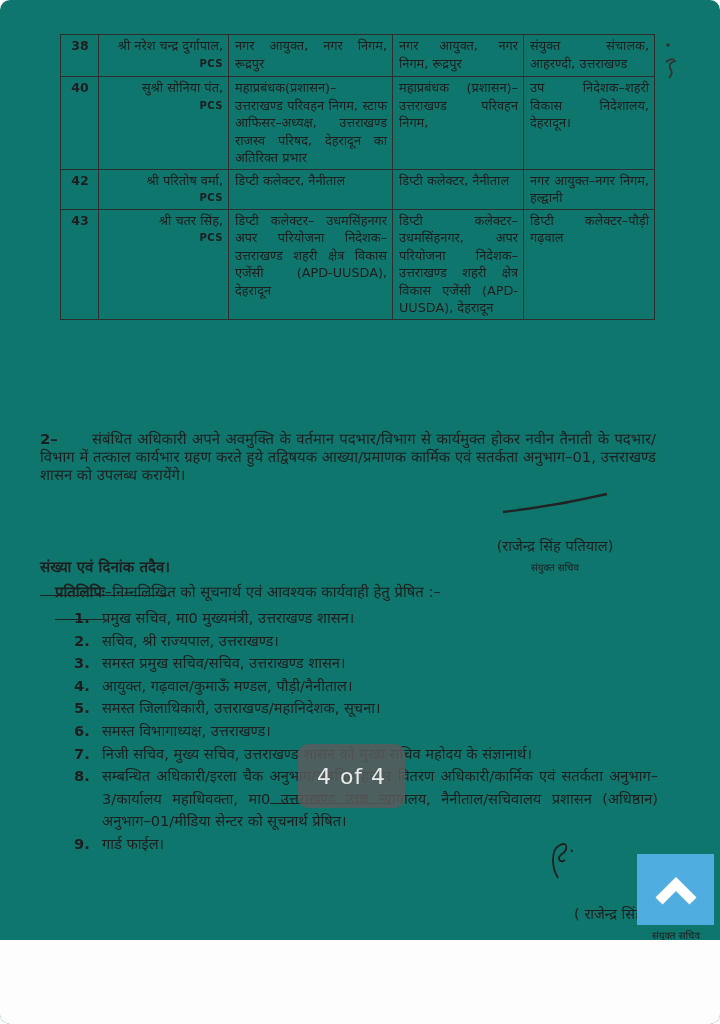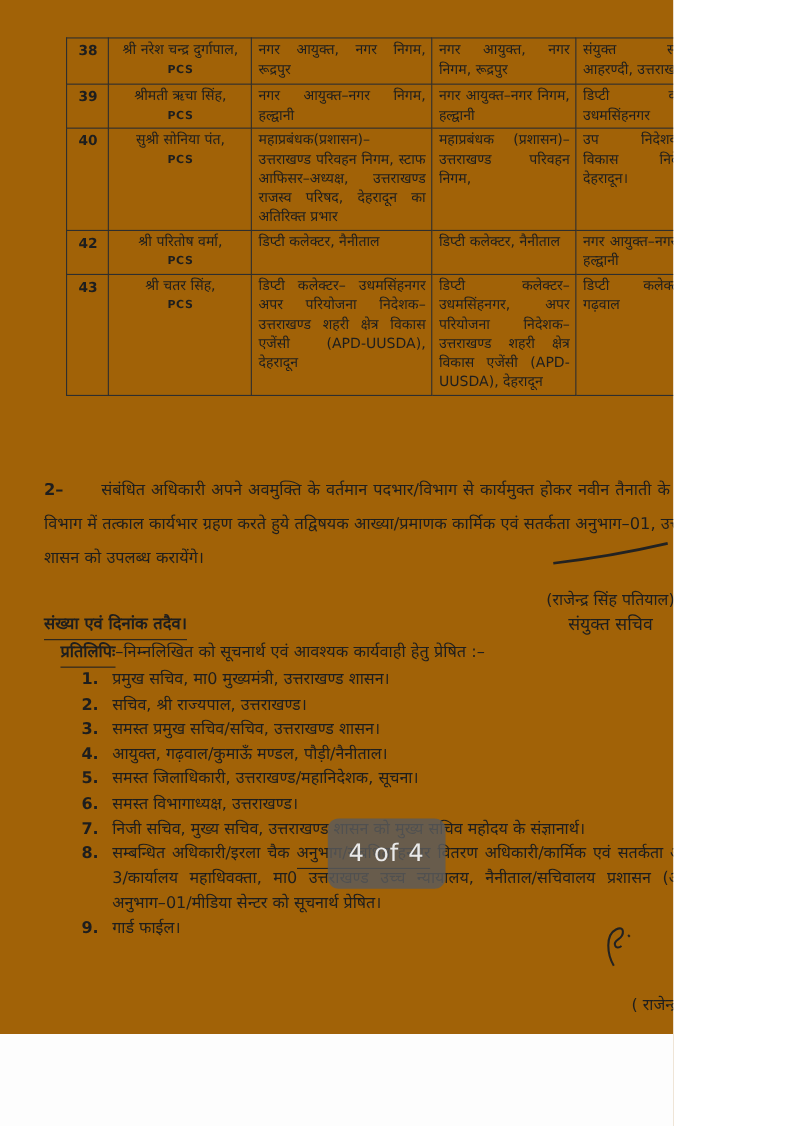--- a/index.html
+++ b/index.html
@@ -1,36 +1,36 @@
 <!DOCTYPE html>
 <html><head>
 <meta charset="utf-8">
 <style>
   html,body{margin:0;padding:0;}
-  .screen{position:relative;width:612px;height:1024px;background:#a16207;overflow:hidden;
-          font-family:"DejaVu Sans","Liberation Sans",sans-serif;color:#1e1e1e;}
+  .screen{position:relative;width:720px;height:1024px;background:#0f766e;overflow:hidden;
+          font-family:"DejaVu Sans","Liberation Sans",sans-serif;color:#1e1e1e;border-radius:10px;}
   
   .doc{position:absolute;inset:0;}
   table.gov{position:absolute;left:60px;top:34px;width:594px;border-collapse:collapse;table-layout:fixed;}
   table.gov td{border:1.7px solid #2e2e2e;vertical-align:top;padding:2px 5px 2px 6px;
                font-size:12.8px;line-height:17.5px;text-align:justify;}
   table.gov td.sno{text-align:center;font-weight:bold;font-size:12.5px;}
-  table.gov td.name{text-align:center;}
+  table.gov td.name{text-align:right;}
   td.name .cadre{font-weight:bold;font-size:10px;letter-spacing:.5px;}
   tr.r38{height:42px;} tr.r39{height:40px;} tr.r40{height:90px;} tr.r41{height:36px;}
   tr.r42{height:36px;padding-left:21px;} tr.r43{height:108px;} tr.r44{height:37px;}
-  .para2{position:absolute;left:40px;top:430px;width:616px;font-size:14.8px;line-height:31px;text-align:justify;}
+  .para2{position:absolute;left:40px;top:430px;width:616px;font-size:14.8px;line-height:18px;text-align:justify;}
   .para2 .mk{display:inline-block;width:52px;font-weight:bold;}
   .sig{position:absolute;text-align:center;}
   .sig1{left:420px;top:492px;width:270px;}
   .sig2{left:420px;top:840px;width:280px;text-align:right;}
   .sig .nm{font-size:14.5px;line-height:21px;margin-top:22px;}
-  .sig .tt{font-size:16px;line-height:21px;}
+  .sig .tt{font-size:10px;line-height:21px;}
   .sig svg{display:block;margin:0 auto;}
-  .ul-line{border-bottom:1.6px solid #222;padding-bottom:5px;}
+  .ul-line{border-bottom:1.6px solid #222;padding-bottom:19px;}
   .sankhya{position:absolute;left:40px;top:556px;font-size:15px;font-weight:bold;}
   .prati{position:absolute;left:40px;top:581px;width:616px;font-size:14.8px;margin-left:15px;}
   .prati .lbl{font-weight:bold;}
   .copies{position:absolute;left:74px;top:607px;width:584px;}
   .copy{display:flex;font-size:14.6px;line-height:22.6px;}
   .copy .num{width:28px;flex:0 0 28px;font-weight:bold;}
   .copy .txt{flex:1;text-align:justify;}
   .ink{position:absolute;}
   
   .page-badge{position:absolute;left:298px;top:744px;width:107px;height:64px;border-radius:10px;
@@ -58,30 +58,20 @@
       <tbody>
           <tr class="r38">
         <td class="sno">38</td>
         <td class="name">
           <div>श्री नरेश चन्द्र दुर्गापाल,</div>
           <div class="cadre">PCS</div>
             </td>
         <td>नगर आयुक्त, नगर निगम, रूद्रपुर</td>
         <td>नगर आयुक्त, नगर निगम, रूद्रपुर</td>
         <td>संयुक्त संचालक, आहरण्दी, उत्तराखण्ड</td>
-      </tr>
-      <tr class="r39">
-        <td class="sno">39</td>
-        <td class="name">
-          <div>श्रीमती ऋचा सिंह,</div>
-          <div class="cadre">PCS</div>
-            </td>
-        <td>नगर आयुक्त–नगर निगम, हल्द्वानी</td>
-        <td>नगर आयुक्त–नगर निगम, हल्द्वानी</td>
-        <td>डिप्टी कलेक्टर, उधमसिंहनगर</td>
       </tr>
       <tr class="r40">
         <td class="sno">40</td>
         <td class="name">
           <div>सुश्री सोनिया पंत,</div>
           <div class="cadre">PCS</div>
             </td>
         <td>महाप्रबंधक(प्रशासन)– उत्तराखण्ड परिवहन निगम, स्टाफ आफिसर–अध्यक्ष, उत्तराखण्ड राजस्व परिषद, देहरादून का अतिरिक्त प्रभार</td>
         <td>महाप्रबंधक (प्रशासन)– उत्तराखण्ड परिवहन निगम,</td>
         <td>उप निदेशक–शहरी विकास निदेशालय, देहरादून।</td>

